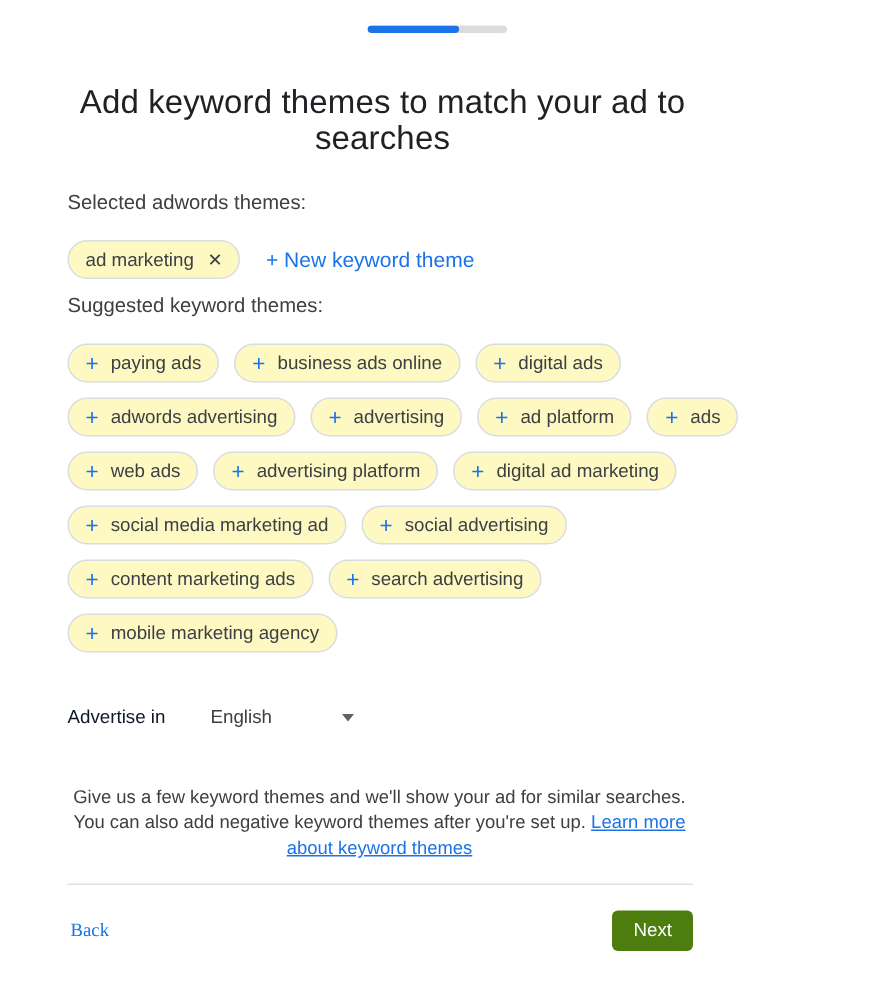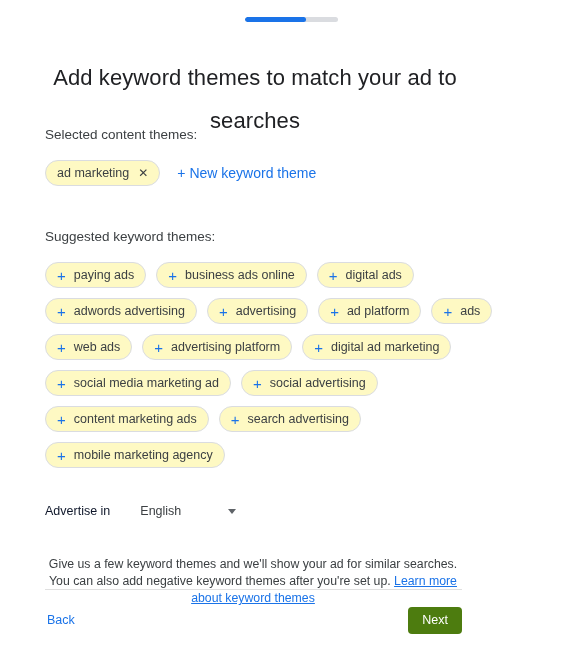--- a/index.html
+++ b/index.html
@@ -44,42 +44,42 @@
   }
 
   
   .title {
     position: absolute;
     top: 41px;
     left: 45px;
     width: 420px;
     text-align: center;
     font-size: 22px;
-    line-height: 43px;
+    line-height: 24px;
     font-weight: 400;
     color: #202124;
     letter-spacing: 0.1px;
   }
 
   
   .content {
     position: absolute;
     top: 126px;
     left: 45px;
     width: 470px;
   }
   .section-label {
     font-size: 13.5px;
     line-height: 18px;
     color: #3c4043;
     font-weight: 400;
     margin: 0 0 16px 0;
   }
   .section-label.second {
-    margin-top: 42px;
+    margin-top: 9px;
   }
   .chip {
     display: inline-flex;
     align-items: center;
     height: 26px;
     padding: 0 11px;
     border: 1px solid #dadce0;
     border-radius: 14px;
     background: #fef9c3;
     font-size: 12.5px;
@@ -190,20 +190,21 @@
     height: 30px;
     display: flex;
     align-items: center;
     justify-content: space-between;
   }
   .back-link {
     color: #1a73e8;
     font-size: 12.5px;
     cursor: pointer;
     padding: 4px 2px;
+    font-family: Liberation Serif, serif;
   }
   .next-button {
     background: #4d7c0f;
     color: #ffffff;
     font-size: 12.5px;
     font-weight: 500;
     border: none;
     border-radius: 4px;
     height: 27px;
     min-width: 47px;
@@ -220,21 +221,21 @@
   <div class="progress-wrap">
     <div class="progress-track">
       <div class="progress-fill" id="progress-fill" style="width: 66%;"></div>
     </div>
   </div>
 
   <h1 class="title">Add keyword themes to match your ad to searches</h1>
 
   <div class="content">
 
-    <div class="section-label">Selected content themes:</div>
+    <div class="section-label">Selected adwords themes:</div>
 
     <div class="selected-row">
       <div class="chip">
         <span>ad marketing</span>
         <span class="close">✕</span>
       </div>
       <span class="new-theme-link">+ New keyword theme</span>
     </div>
 
     <div class="section-label second">Suggested keyword themes:</div>

